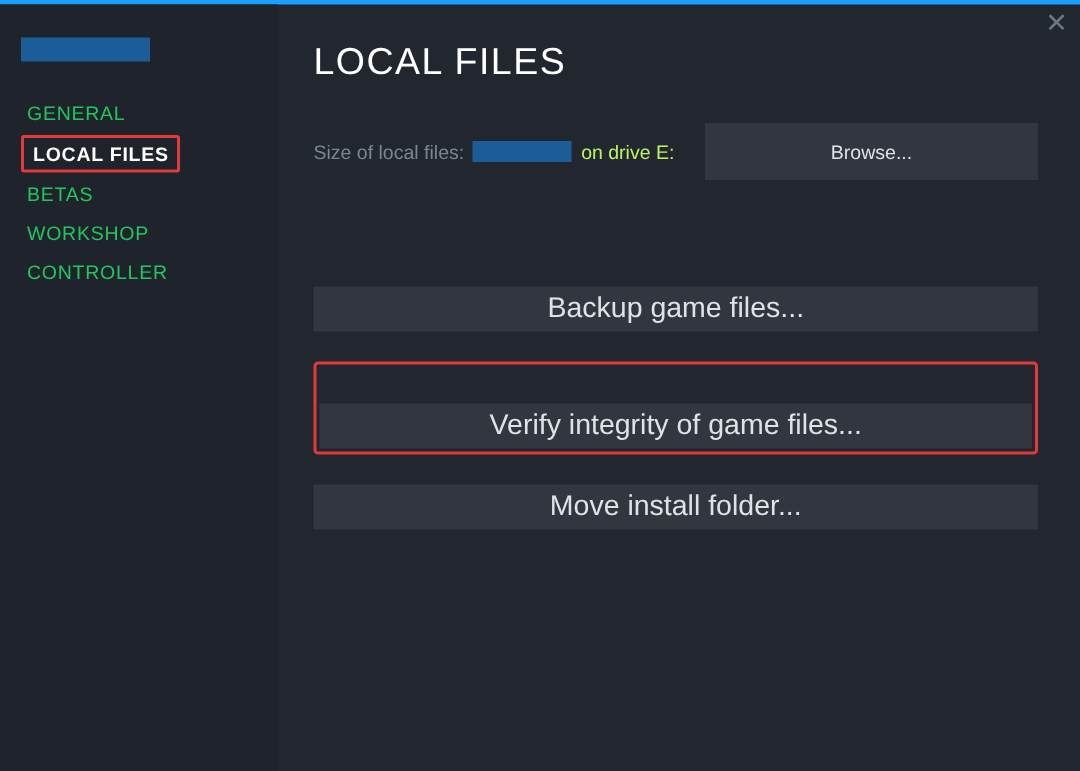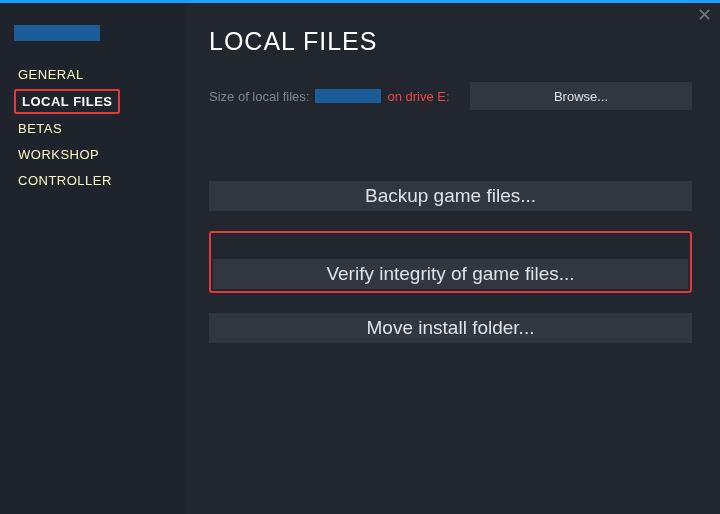--- a/index.html
+++ b/index.html
@@ -34,21 +34,21 @@
     padding: 22px 0 0 14px;
   }
   .game-sel {
     display: inline-block;
     background: #1a5d99;
     height: 16px;
     width: 86px;
     margin-bottom: 18px;
   }
   .nav-item {
-    color: #fef9c3;
+    color: #22c55e;
     font-size: 13px;
     letter-spacing: 0.5px;
     padding: 4px 4px;
     margin-bottom: 3px;
     cursor: pointer;
     display: inline-block;
   }
   .nav-item.active {
     color: #ffffff;
     font-weight: bold;
@@ -76,25 +76,25 @@
     margin-bottom: 71px;
   }
   .sizerow .label { margin-right: 6px; }
   .size-mask {
     display: inline-block;
     width: 66px;
     height: 14px;
     background: #1a5d99;
     margin-right: 6px;
   }
-  .drive { color: #ef4444; }
+  .drive { color: #bef264; }
   .browse-btn {
     margin-left: auto;
     width: 222px;
-    height: 28px;
+    height: 38px;
     background: #32363f;
     color: #dfe3e6;
     font-size: 13px;
     display: flex;
     align-items: center;
     justify-content: center;
     cursor: pointer;
   }
   .action-btn {
     width: 100%;

